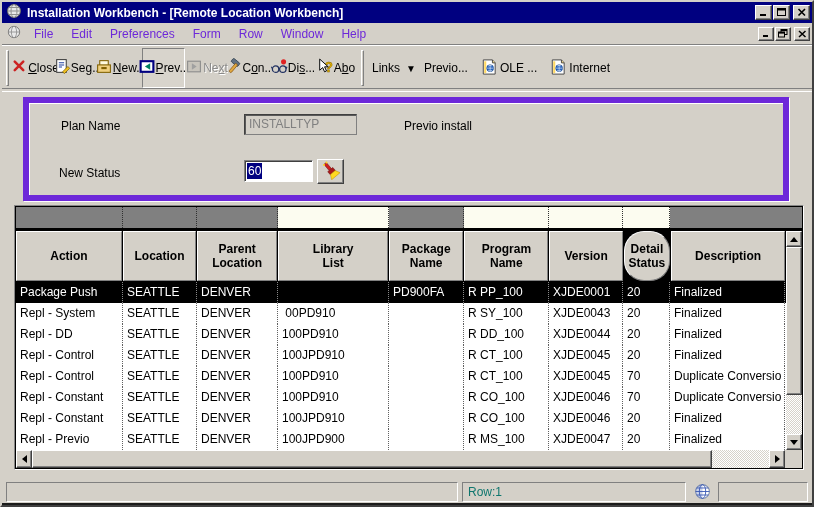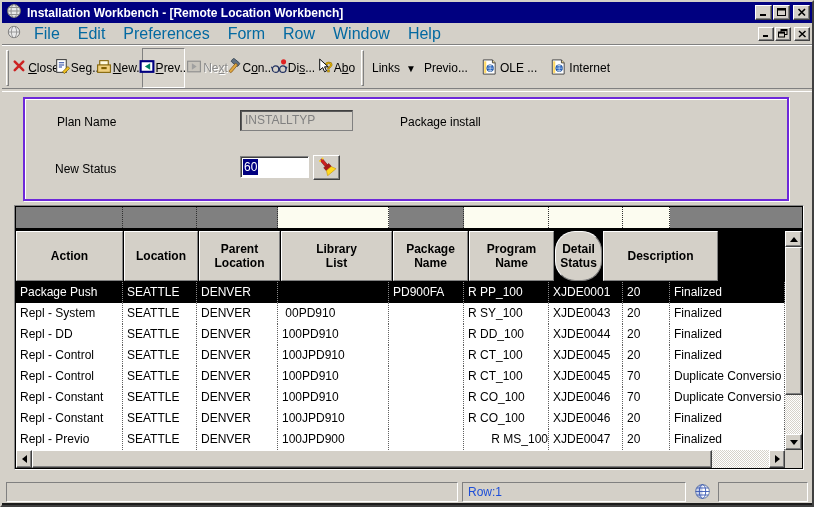--- a/index.html
+++ b/index.html
@@ -15,21 +15,21 @@
   
   .titlebar{position:absolute;left:0;top:0;right:0;height:21px;background:#000080;
     display:flex;align-items:center;padding:0 2px 0 4px;color:#fff;}
   .title-text{font-size:12px;font-weight:bold;margin-left:5px;flex:1;white-space:nowrap;overflow:hidden;}
   .winbtn{width:17px;height:15px;background:#d4d0c8;border:1px solid;border-color:#fff #404040 #404040 #fff;
     box-shadow:inset -1px -1px 0 #808080;display:flex;align-items:center;justify-content:center;margin-left:1px;}
   .winbtn.gap{margin-left:3px;}
   
   .menubar{position:absolute;left:0;top:21px;right:0;height:22px;background:#d4d0c8;
     display:flex;align-items:center;padding:0 2px 0 5px;border-bottom:1px solid #808080;box-shadow:0 1px 0 #fff;}
-  .menu-item{font-size:16px;color:#0369a1;padding:0 9px;white-space:nowrap;}
+  .menu-item{font-size:12px;color:#6d28d9;padding:0 9px;white-space:nowrap;}
   .menubar .spacer{flex:1;}
   .mdi-btn{width:16px;height:14px;background:#d4d0c8;border:1px solid;border-color:#fff #404040 #404040 #fff;
     box-shadow:inset -1px -1px 0 #808080;display:flex;align-items:center;justify-content:center;margin-left:1px;}
   .mdi-btn.gap{margin-left:3px;}
   
   .toolbar{position:absolute;left:0;top:44px;right:0;height:44px;background:#d4d0c8;
     display:flex;align-items:center;padding-left:3px;}
   .toolbar:after{content:"";position:absolute;left:0;right:0;bottom:-2px;height:2px;
     border-top:1px solid #808080;border-bottom:1px solid #fff;}
   .gripper{width:3px;height:36px;margin:0 4px 0 1px;border:1px solid;border-color:#fff #808080 #808080 #fff;}
@@ -37,21 +37,21 @@
     background:#d4d0c8;border:1px solid transparent;font-size:12px;color:#000;}
   .tbtn .lbl{margin-top:0px;line-height:12px;white-space:nowrap;}
   .tbtn.pressed{border-color:#808080 #fff #fff #808080;background:#d8d4cc;}
   .tbtn.disabled .lbl{color:#8a8a8a;text-shadow:1px 1px 0 #fff;}
   .u{text-decoration:underline;}
   .links-sec{display:flex;align-items:center;font-size:12px;margin-left:4px;gap:4px;}
   .links-arrow{font-size:10px;margin:0 2px;}
   .link-item{display:flex;align-items:center;gap:4px;margin-left:10px;white-space:nowrap;}
   
   .form-panel{position:absolute;left:21px;top:95px;width:766px;height:104px;
-    border:2px solid #6d28d9;box-shadow:1px 1px 0 #fff, inset 1px 1px 0 #fff;}
+    border:6px solid #6d28d9;box-shadow:1px 1px 0 #fff, inset 1px 1px 0 #fff;}
   .flabel{position:absolute;font-size:12px;color:#000;}
   .plan-input{position:absolute;left:215px;top:11px;width:113px;height:21px;background:#d4d0c8;
     border:1px solid;border-color:#404040 #808080 #808080 #404040;box-shadow:inset 1px 1px 0 #5a5a5a;
     font-size:12px;color:#808080;line-height:19px;padding-left:4px;}
   .status-input{position:absolute;left:215px;top:57px;width:69px;height:22px;background:#fff;
     border:1px solid;border-color:#808080 #fff #fff #808080;box-shadow:inset 1px 1px 0 #404040;
     font-size:12px;line-height:20px;padding-left:2px;}
   .sel-text{background:#000080;color:#fff;padding:1px 1px;}
   .va-btn{position:absolute;left:288px;top:56px;width:27px;height:25px;background:#d4d0c8;
     border:1px solid;border-color:#fff #404040 #404040 #fff;box-shadow:inset -1px -1px 0 #808080;
@@ -94,21 +94,21 @@
     box-shadow:inset -1px -1px 0 #808080;flex:none;}
   .htrack{flex:1;background:repeating-conic-gradient(#ffffff 0% 25%, #d6d2ca 0% 50%);background-size:2px 2px;}
   .corner{width:17px;background:#d4d0c8;}
   .tri-up{width:0;height:0;border-left:4px solid transparent;border-right:4px solid transparent;border-bottom:5px solid #000;}
   .tri-down{width:0;height:0;border-left:4px solid transparent;border-right:4px solid transparent;border-top:5px solid #000;}
   .tri-left{width:0;height:0;border-top:4px solid transparent;border-bottom:4px solid transparent;border-right:5px solid #000;}
   .tri-right{width:0;height:0;border-top:4px solid transparent;border-bottom:4px solid transparent;border-left:5px solid #000;}
   
   .statusbar{position:absolute;left:2px;right:2px;top:478px;height:23px;display:flex;align-items:center;gap:4px;padding:0 2px;}
   .spanel{height:20px;border:1px solid;border-color:#808080 #fff #fff #808080;
-    font-size:12px;line-height:18px;padding-left:5px;color:#1d4ed8;}
+    font-size:12px;line-height:18px;padding-left:5px;color:#0f766e;}
   .sb1{width:452px;}
   .sb2{width:224px;}
   .sb3{flex:1;}
   .sb-globe{width:24px;display:flex;align-items:center;justify-content:center;}
   .win-bottom{position:absolute;left:0;right:0;bottom:0;height:2px;background:#1c1c1c;}
 </style>
 </head>
 <body>
 
 <div class="win">
@@ -278,21 +278,21 @@
               <path d="M4 8 h6 M7 5 v6 M5.2 6.2 q1.8 -1.4 3.6 0 M5.2 9.8 q1.8 1.4 3.6 0" stroke="#fff" stroke-width="0.5" fill="none"></path>
             </svg></span>
         <span>Internet</span>
       </span>
     </span>
   </div>
 
   <div class="form-panel">
     <span class="flabel" style="left:32px;top:16px;">Plan Name</span>
     <span class="plan-input">INSTALLTYP</span>
-    <span class="flabel" style="left:375px;top:16px;">Package install</span>
+    <span class="flabel" style="left:375px;top:16px;">Previo install</span>
     <span class="flabel" style="left:30px;top:63px;">New Status</span>
     <span class="status-input"><span class="sel-text">60</span></span>
     <span class="va-btn">
       <span><svg width="21" height="20" viewBox="0 0 20 20">
             <g transform="rotate(-40 10 10)">
               <rect x="8.6" y="1.5" width="3" height="8" fill="#d02020" stroke="#701010" stroke-width="0.5"></rect>
               <rect x="6.8" y="9.5" width="6.6" height="4" fill="#a81818" stroke="#701010" stroke-width="0.5"></rect>
               <path d="M7 13.5 L4.6 18.2 H15.6 L13.2 13.5 Z" fill="#ffd820" stroke="#c09000" stroke-width="0.5"></path>
             </g>
             <circle cx="3.5" cy="5" r="1" fill="#ffd820"></circle>
@@ -321,20 +321,21 @@
               <div class="hdr-cell" style="width: 107px;">Action</div>
               <div class="hdr-cell" style="width: 74px;">Location</div>
               <div class="hdr-cell" style="width: 81px;">Parent
 Location</div>
               <div class="hdr-cell" style="width: 111px;">Library
 List</div>
               <div class="hdr-cell" style="width: 75px;">Package
 Name</div>
               <div class="hdr-cell" style="width: 85px;">Program
 Name</div>
+              <div class="hdr-cell" style="width: 74px;">Version</div>
               <div class="hdr-cell" style="width: 47px; border-radius: 20px;">Detail
 Status</div>
               <div class="hdr-cell" style="width: 115px;">Description</div>
             </div>
           <div class="grid-body">
               <div class="grid-row selected">
                 <div class="grid-cell" style="width: 107px;">Package Push</div>
                 <div class="grid-cell" style="width: 74px;">SEATTLE</div>
                 <div class="grid-cell" style="width: 81px;">DENVER</div>
                 <div class="grid-cell" style="width: 111px;"></div>
@@ -409,21 +410,21 @@
                 <div class="grid-cell" style="width: 74px;">XJDE0046</div>
                 <div class="grid-cell" style="width: 47px;">20</div>
                 <div class="grid-cell" style="width: 115px;">Finalized</div>
               </div>
               <div class="grid-row">
                 <div class="grid-cell" style="width: 107px;">Repl - Previo</div>
                 <div class="grid-cell" style="width: 74px;">SEATTLE</div>
                 <div class="grid-cell" style="width: 81px;">DENVER</div>
                 <div class="grid-cell" style="width: 111px;">100JPD900</div>
                 <div class="grid-cell" style="width: 75px;"></div>
-                <div class="grid-cell" style="width: 85px; text-align: right;">R MS_100</div>
+                <div class="grid-cell" style="width: 85px;">R MS_100</div>
                 <div class="grid-cell" style="width: 74px;">XJDE0047</div>
                 <div class="grid-cell" style="width: 47px;">20</div>
                 <div class="grid-cell" style="width: 115px;">Finalized</div>
               </div>
             </div>
         </div>
         <div class="vscroll">
           <span class="sbtn">
               <span class="tri-up"></span>
             </span>

